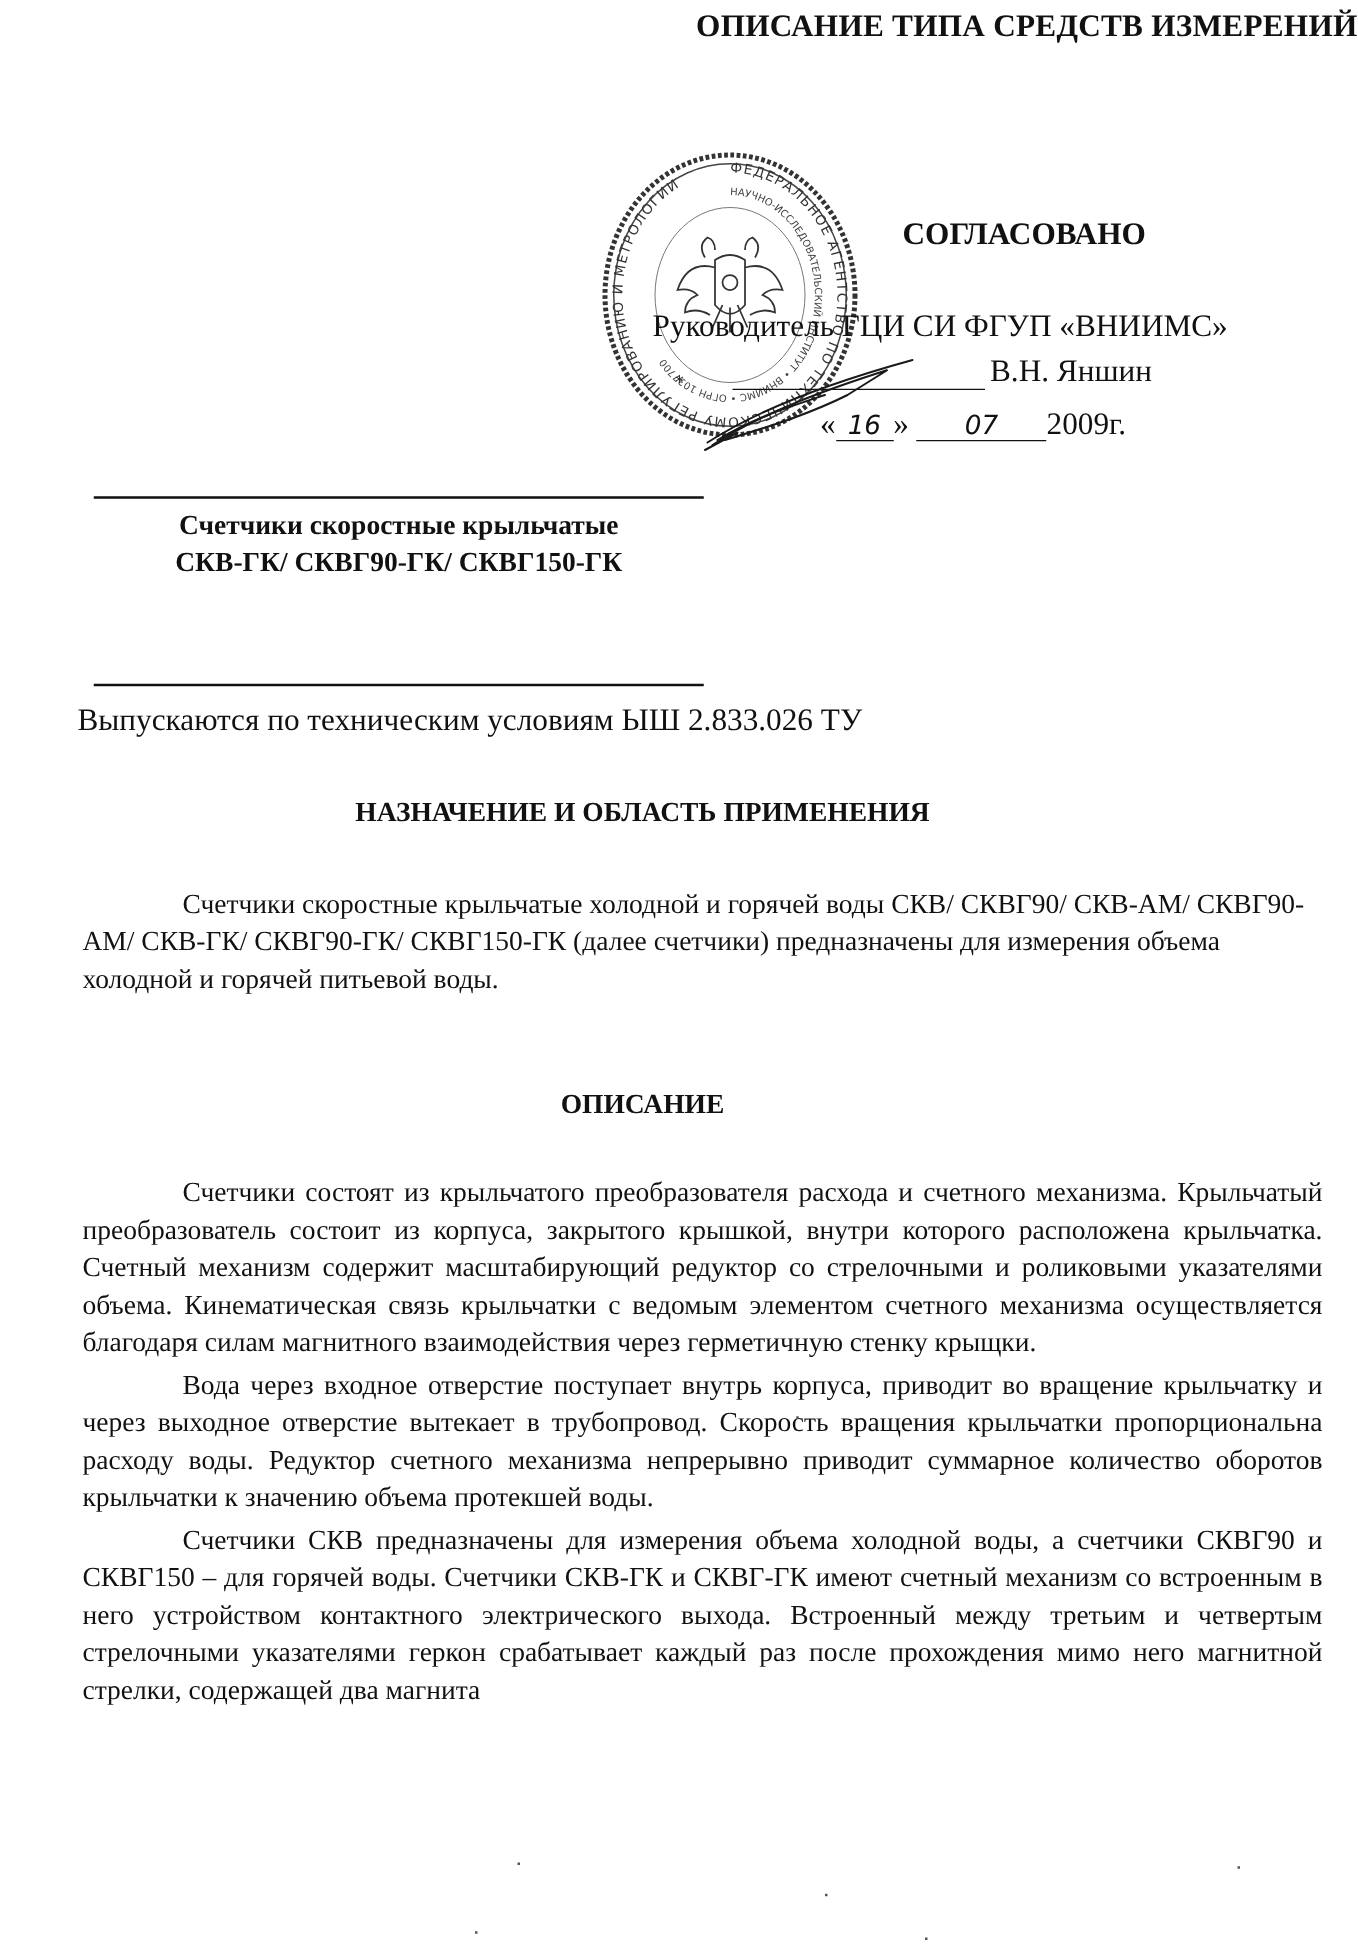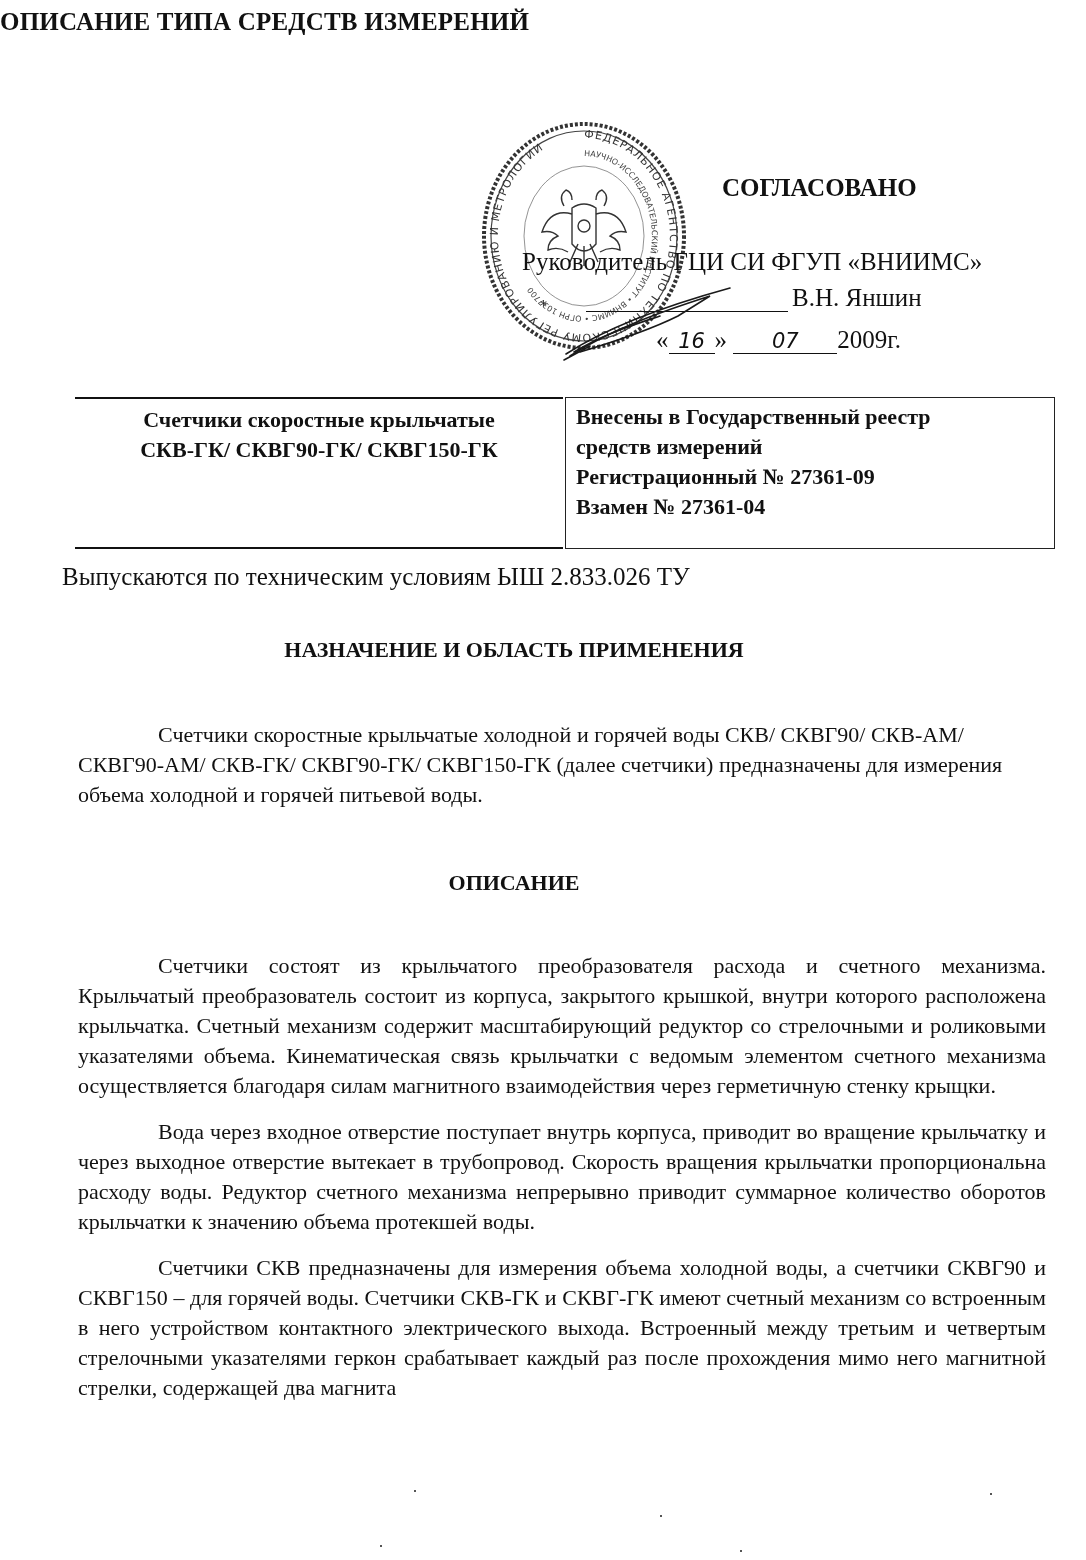--- a/index.html
+++ b/index.html
@@ -2,21 +2,21 @@
 <html><head>
 <meta charset="utf-8">
 <style>
   html, body { margin: 0; padding: 0; background: #ffffff; }
   body {
     width: 1086px; height: 1560px; position: relative; overflow: hidden;
     font-family: "Liberation Serif", "DejaVu Serif", serif; color: #111111;
   }
   .abs { position: absolute; }
   .title {
-    left: 0; width: 1086px; top: 10px; text-align: left;
+    left: 0; width: 1086px; top: 10px; text-align: right;
     font-weight: bold; font-size: 25px; letter-spacing: 0.2px;
     top: 8px;
   }
   #doc-title { top: 8px; }
   .stamp {
     left: 478px; top: 118px; width: 212px; height: 236px;
   }
   .approve-block { left: 520px; top: 168px; width: 560px; }
   .approve-title {
     position: absolute; left: 202px; top: 6px;
@@ -55,21 +55,21 @@
     border-left: 1.5px solid #222;
     font-weight: bold; font-size: 22px; line-height: 30px;
   }
   .reg-right .inner { padding: 4px 0 0 10px; }
 
   .issued { left: 62px; top: 563px; font-size: 25px; }
   .h-section {
     left: 0; width: 1028px; text-align: center; font-weight: bold; font-size: 22px;
   }
   .para-block { left: 62px; width: 1000px; font-size: 22px; line-height: 30px; }
-  .para-block p { margin: 16px; }
+  .para-block p { margin: 4px; }
   .indent { text-indent: 80px; }
   .justify { text-align: justify; text-align-last: left; }
   .specks span { position: absolute; background: #555; width: 2px; height: 2px; }
 </style>
 </head>
 <body>
 
 <div class="abs title" id="doc-title">ОПИСАНИЕ ТИПА СРЕДСТВ ИЗМЕРЕНИЙ</div>
 
 <svg class="abs stamp" viewBox="0 0 212 236" xmlns="http://www.w3.org/2000/svg">
@@ -119,28 +119,20 @@
   </g>
 </svg>
 
 <div class="abs reg-table">
   <div class="reg-left">
     <div class="inner">
       <div>Счетчики скоростные крыльчатые</div>
       <div>СКВ-ГК/ СКВГ90-ГК/ СКВГ150-ГК</div>
     </div>
   </div>
-  <div class="reg-right">
-    <div class="inner">
-      <div>Внесены в Государственный реестр</div>
-      <div>средств измерений</div>
-      <div>Регистрационный № 27361-09</div>
-      <div>Взамен № 27361-04</div>
-    </div>
-  </div>
 </div>
 
 <div class="abs issued">Выпускаются по техническим условиям ЫШ 2.833.026 ТУ</div>
 
 <div class="abs h-section" style="top:637px;">НАЗНАЧЕНИЕ И ОБЛАСТЬ ПРИМЕНЕНИЯ</div>
 <div class="abs para-block" style="top:704px;">
   <p class="indent" style="text-align:left;">Счетчики скоростные крыльчатые холодной и горячей воды СКВ/ СКВГ90/ СКВ-АМ/ СКВГ90-АМ/ СКВ-ГК/ СКВГ90-ГК/ СКВГ150-ГК (далее счетчики) предназначены для измерения объема холодной и горячей питьевой воды.</p>
 </div>
 
 <div class="abs h-section" style="top:870px;">ОПИСАНИЕ</div>

